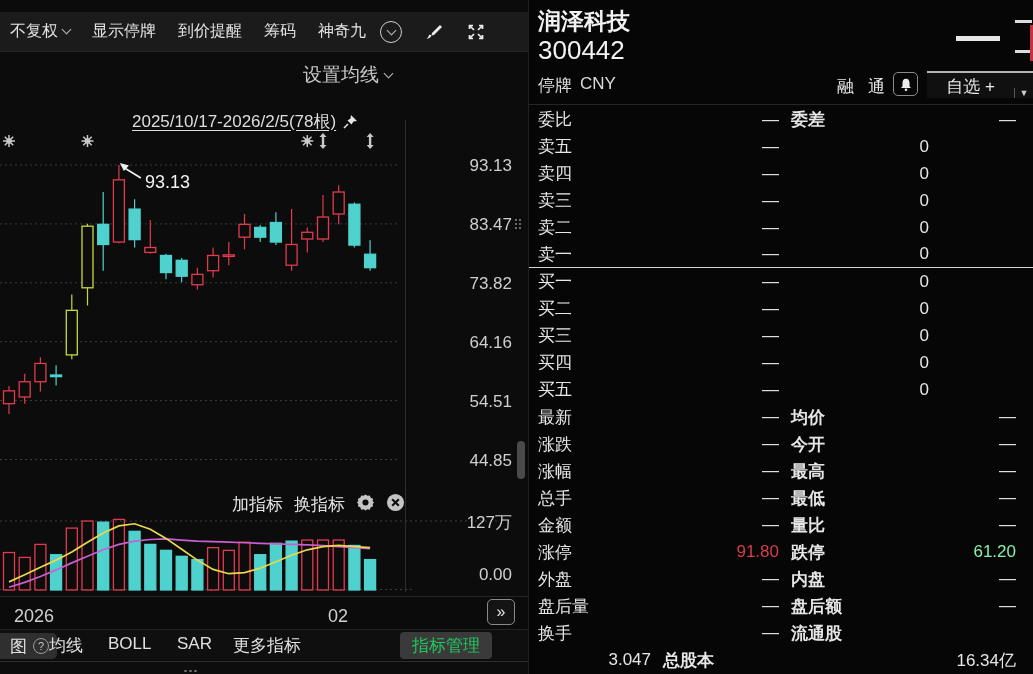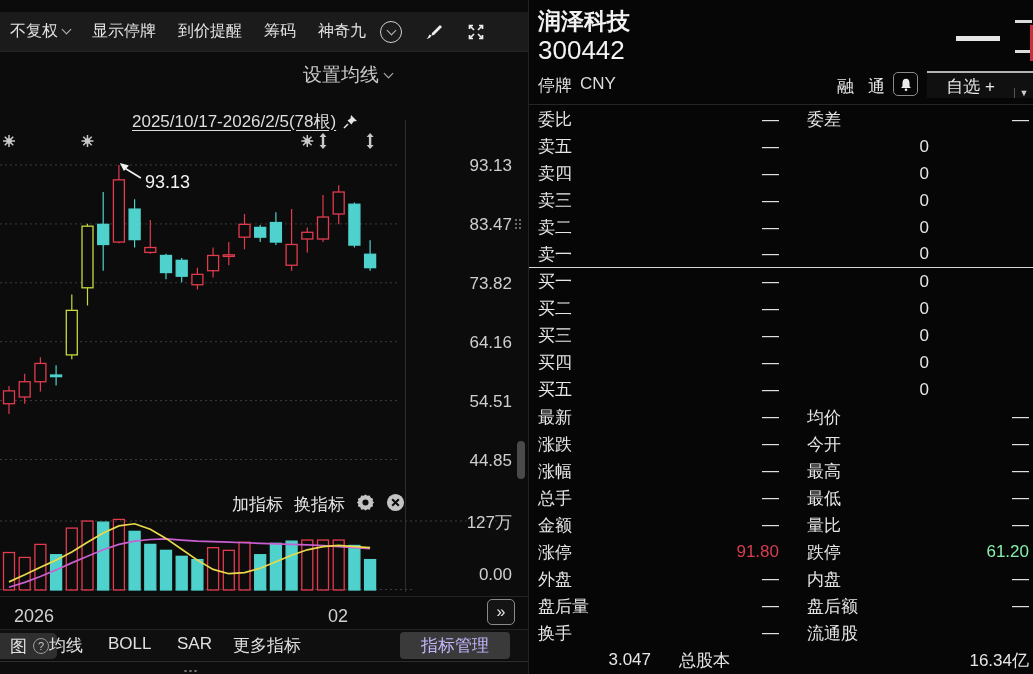--- a/index.html
+++ b/index.html
@@ -35,22 +35,22 @@
                 background-image:radial-gradient(#6a6a6a 1px, transparent 1.2px); background-size:4px 4px; }
 
   #indBar { position:absolute; left:0; top:617px; width:528px; height:31px; background:#0f0f0f;
             border-top:1px solid #232323; display:flex; align-items:center; font-size:17px; color:#e0e0e0; z-index:4; }
   #drawBtn { position:absolute; left:-16px; top:3px; width:73px; height:26px; background:#2f2f2f; border-radius:5px;
              display:flex; align-items:center; justify-content:flex-end; gap:6px; padding-right:8px; }
   .help-circle { width:16px; height:16px; border:1.3px solid #9a9a9a; border-radius:50%; font-size:11px;
                  color:#c8c8c8; display:flex; align-items:center; justify-content:center; }
   .ind-item { position:absolute; top:4px; }
   #indMa { left:49px; } #indBoll { left:108px; } #indSar { left:177px; } #indMore { left:233px; }
-  #indManage { position:absolute; left:400px; top:2px; height:27px; padding:0 21px; background:#3a3a3a;
-               border-radius:4px; display:flex; align-items:center; color:#c4b5fd; }
+  #indManage { position:absolute; left:400px; top:2px; height:27px; padding:0 12px; background:#3a3a3a;
+               border-radius:4px; display:flex; align-items:center; color:#22c55e; }
   #bottomStrip { position:absolute; left:0; top:649px; width:528px; height:25px; background:#0d0d0d;
                  border-top:1px solid #2e2e2e; z-index:4; }
   #dragDots { position:absolute; left:183px; top:7px; width:16px; height:8px;
               background-image:radial-gradient(#777 1.1px, transparent 1.3px); background-size:5px 4px; }
 
   
   #right { position:absolute; left:528px; top:0; width:505px; height:674px; background:#060606;
            border-left:1px solid #222; }
   #stockName { position:absolute; left:9px; top:6px; font-size:23px; font-weight:600; color:#f2f2f2; }
   #stockCode { position:absolute; left:9px; top:35px; font-size:26px; color:#f2f2f2; }
@@ -63,25 +63,25 @@
   #bellBox { position:absolute; left:364px; top:72px; width:25px; height:24px; border:1.2px solid #8a8a8a;
              border-radius:5px; display:flex; align-items:center; justify-content:center; }
   #watchBtn { position:absolute; left:398px; top:71px; width:106px; height:27px; border-top:2px solid #b5b5b5;
               display:flex; align-items:flex-end; font-size:17px; color:#eaeaea; background:#101010; }
   #watchBtn .wl { flex:1; display:flex; align-items:center; justify-content:center; }
   #watchBtn .dd { width:19px; border-left:1px solid #555; display:flex; align-items:center;
                   justify-content:center; font-size:9px; color:#cfcfcf; }
   #hdrDivider { position:absolute; left:0; top:104px; width:505px; height:1px; background:#262626; }
 
   #quoteRows { position:absolute; left:0; top:106px; width:505px; }
-  .qrow { height:27.05px; display:flex; align-items:center; padding-left:9px; padding-right:5px;
+  .qrow { height:27.05px; display:flex; align-items:center; padding-left:9px; padding-right:18px;
           font-size:17px; color:#e6e6e6; }
   .qrow.sep { border-bottom:1.5px solid #d6d6d6; }
   .ql1 { width:128px; } .qv1 { width:113px; text-align:right; }
-  .ql2 { width:110px; margin-left:28px; } .qv2 { flex:1; text-align:right; }
+  .ql2 { width:110px; margin-left:12px;font-weight:bold; } .qv2 { flex:1; text-align:right; }
   .qvol { width:150px; text-align:right; }
 </style>
 </head>
 <body>
 
 <div id="app">
 
   <div id="left">
 
     <div id="klineTop">

